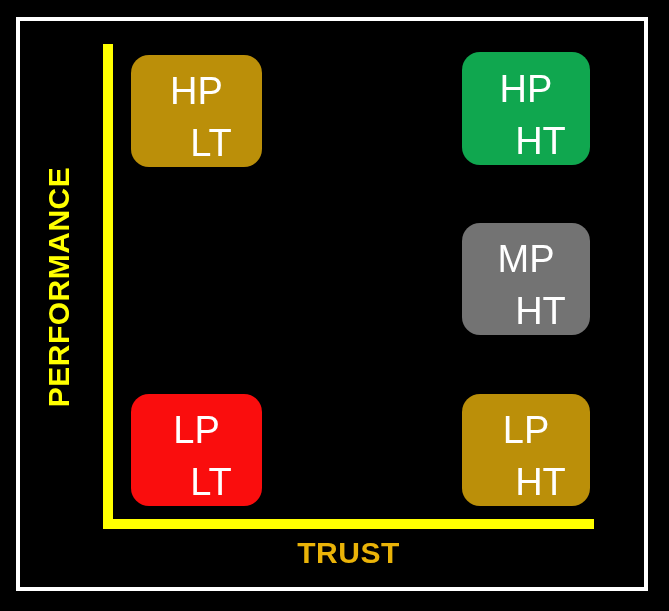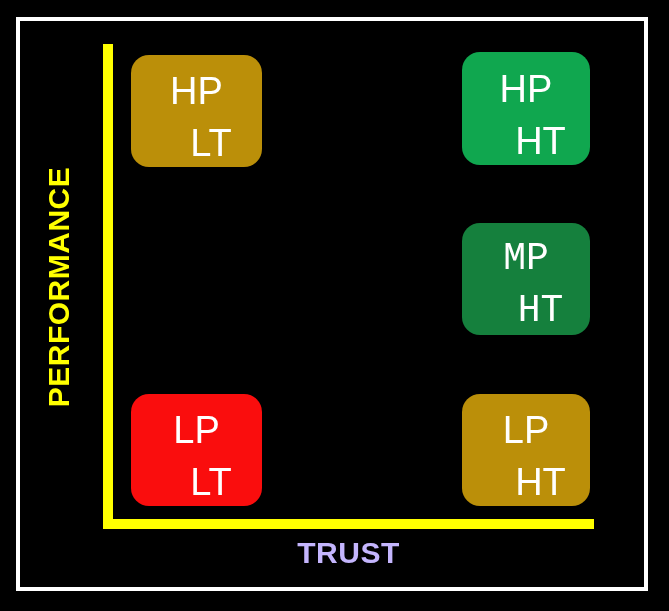--- a/index.html
+++ b/index.html
@@ -108,33 +108,33 @@
 
 <div id="matrix-root" style="background: rgb(0, 0, 0);">
 
   <div id="outer-frame" style="border-color: rgb(255, 255, 255);"></div>
 
   <div class="axis-line" id="y-axis-line" style="background: rgb(255, 255, 0);"></div>
   <div class="axis-line" id="x-axis-line" style="background: rgb(255, 255, 0);"></div>
 
   <div id="y-axis-label" style="color: rgb(255, 255, 0);">PERFORMANCE</div>
 
-  <div id="x-axis-label" style="color: #c4b5fd;">TRUST</div>
+  <div id="x-axis-label" style="color: #eab308;">TRUST</div>
 
   <div class="cell" id="cell-hp-lt" style="background: rgb(187, 143, 9); color: rgb(255, 255, 255);">
     <span class="line1">HP</span>
     <span class="line2">LT</span>
   </div>
 
   <div class="cell" id="cell-hp-ht" style="background: rgb(16, 167, 79); color: rgb(255, 255, 255);">
     <span class="line1">HP</span>
     <span class="line2">HT</span>
   </div>
 
-  <div class="cell" id="cell-mp-ht" style="background: #15803d; color: rgb(255, 255, 255); font-family: Liberation Mono, monospace;">
+  <div class="cell" id="cell-mp-ht" style="background: #737373; color: rgb(255, 255, 255);">
     <span class="line1">MP</span>
     <span class="line2">HT</span>
   </div>
 
   <div class="cell" id="cell-lp-lt" style="background: rgb(250, 13, 13); color: rgb(255, 255, 255);">
     <span class="line1">LP</span>
     <span class="line2">LT</span>
   </div>
 
   <div class="cell" id="cell-lp-ht" style="background: rgb(187, 143, 9); color: rgb(255, 255, 255);">

